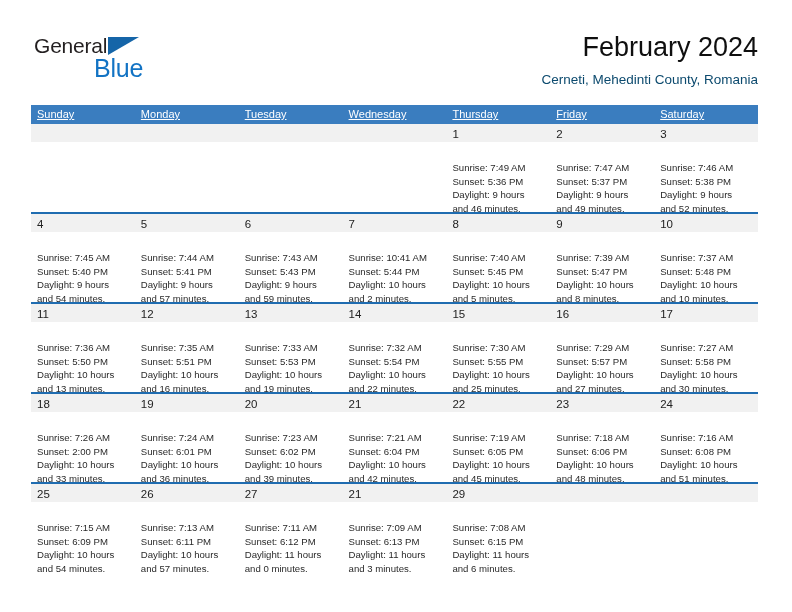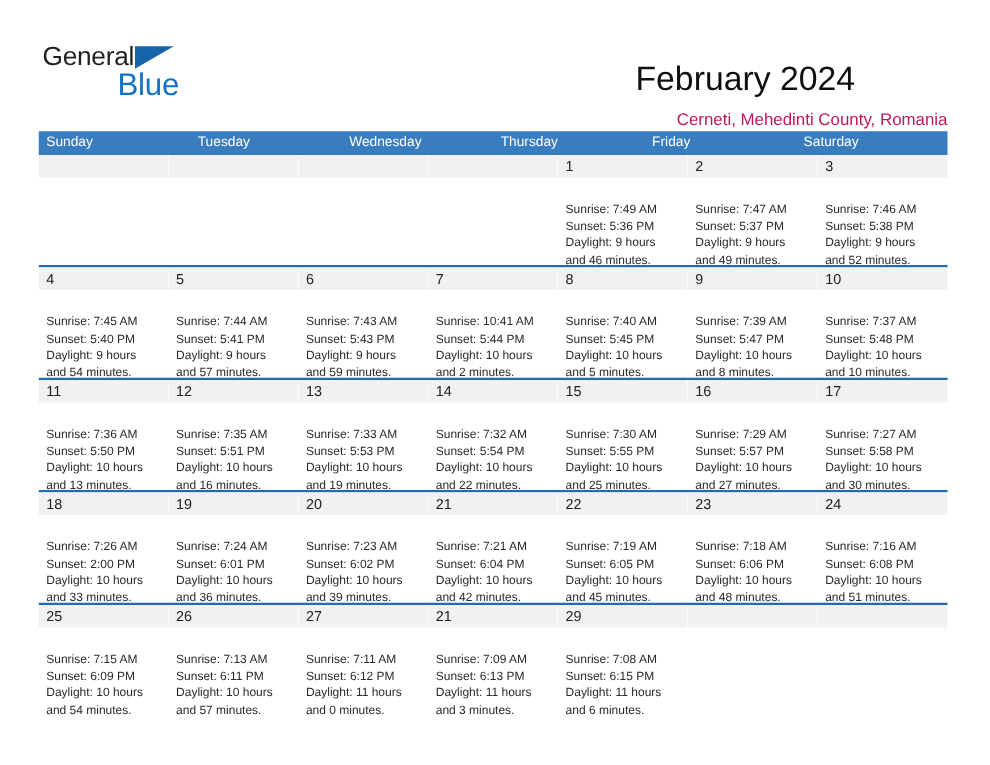--- a/index.html
+++ b/index.html
@@ -63,31 +63,32 @@
     top: 20px;
     font-size: 25px;
     letter-spacing: -0.2px;
     color: #1273c4;
     font-family: "Liberation Sans", sans-serif;
   }
 
   .titles {
     position: absolute;
     right: 0;
-    top: 16px;
+    top: 0;
+    text-align: right;
   }
   .cal-title {
     font-size: 27px;
     color: #0f0f0f;
     line-height: 34px;
     white-space: nowrap;
   }
   .cal-subtitle {
     font-size: 13.5px;
-    color: #be185d;
+    color: #0c4a6e;
     line-height: 20px;
     margin-top: 6px;
     white-space: nowrap;
     margin-left: 33px;
   }
 
   
   .calendar {
     position: absolute;
     left: 31px;
@@ -102,20 +103,21 @@
   }
   .weekday {
     flex: 1 1 0;
     color: #ffffff;
     font-size: 11px;
     line-height: 19px;
     padding-left: 6px;
     box-sizing: border-box;
     white-space: nowrap;
     overflow: hidden;
+    text-decoration: underline;
   }
 
   .week-row {
     display: flex;
     height: 90px;
     border-top: 2px solid #1f6cb0;
     box-sizing: border-box;
   }
   .week-row.first {
     border-top: none;
@@ -168,20 +170,21 @@
     <div class="titles">
       <div class="cal-title">February 2024</div>
       <div class="cal-subtitle">Cerneti, Mehedinti County, Romania</div>
     </div>
 
   </div>
 
   <div class="calendar">
     <div class="weekday-row" id="weekday-row">
         <div class="weekday">Sunday</div>
+        <div class="weekday">Monday</div>
         <div class="weekday">Tuesday</div>
         <div class="weekday">Wednesday</div>
         <div class="weekday">Thursday</div>
         <div class="weekday">Friday</div>
         <div class="weekday">Saturday</div>
       </div>
     <div id="weeks-container">
         <div class="week-row first">
           <div class="day-cell">
             <div class="day-number-band"><span class="day-number"></span></div>

